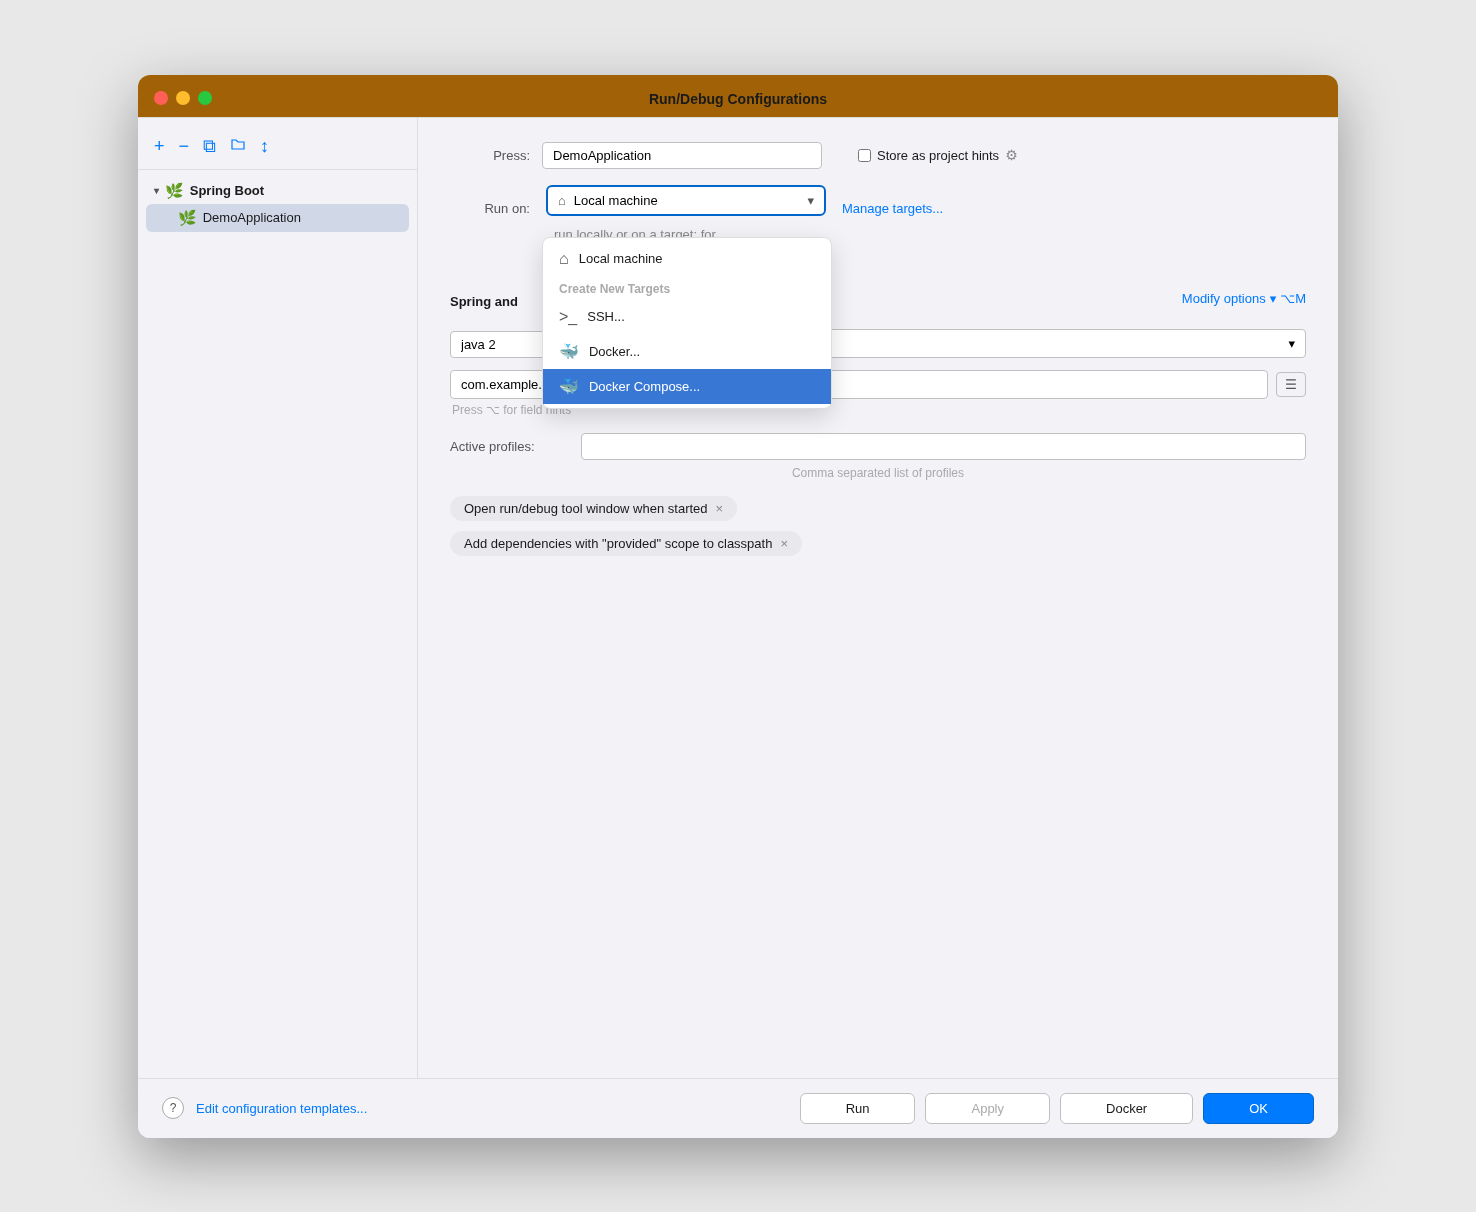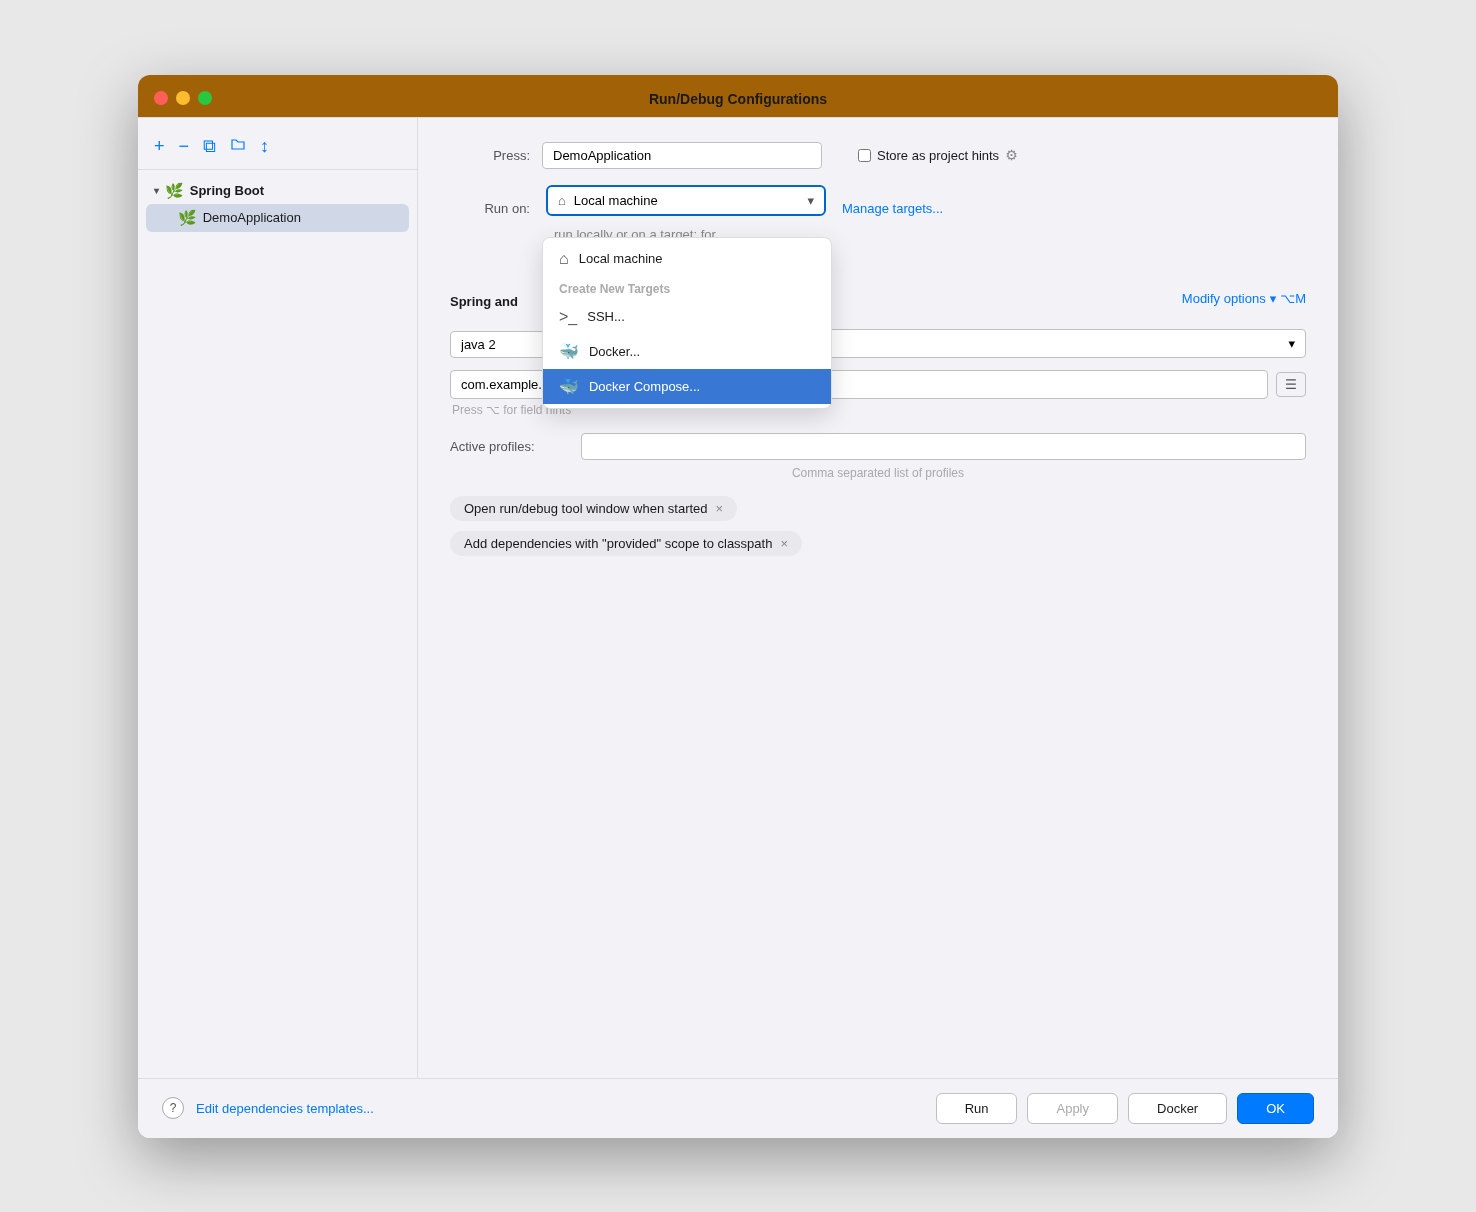--- a/index.html
+++ b/index.html
@@ -308,21 +308,21 @@
       color: #007aff;
       text-decoration: none;
       font-size: 13px;
     }
     .footer-buttons {
       display: flex;
       gap: 10px;
       margin-left: auto;
     }
     .btn {
-      padding: 7px 28px;
+      padding: 7px 45px;
       border-radius: 6px;
       font-size: 13px;
       cursor: pointer;
       border: 1px solid #c0c0c0;
       background: white;
       color: #1a1a1a;
       text-align: right;
     }
     .btn-apply {
       color: #aaa;
@@ -509,21 +509,21 @@
           <span class="tag-close">×</span>
         </div>
       </div>
     </div>
   </div>
 
   <div class="footer-bar">
     <button class="help-btn">
       <span>?</span>
     </button>
-    <a class="edit-templates" href="#" style="margin-left:12px;">Edit dependencies templates...</a>
+    <a class="edit-templates" href="#" style="margin-left:12px;">Edit configuration templates...</a>
     <div class="footer-buttons">
       <button class="btn">Run</button>
       <button class="btn btn-apply">Apply</button>
       <button class="btn">Docker</button>
       <button class="btn btn-ok">OK</button>
     </div>
   </div>
 </div>
 
 </body></html>

